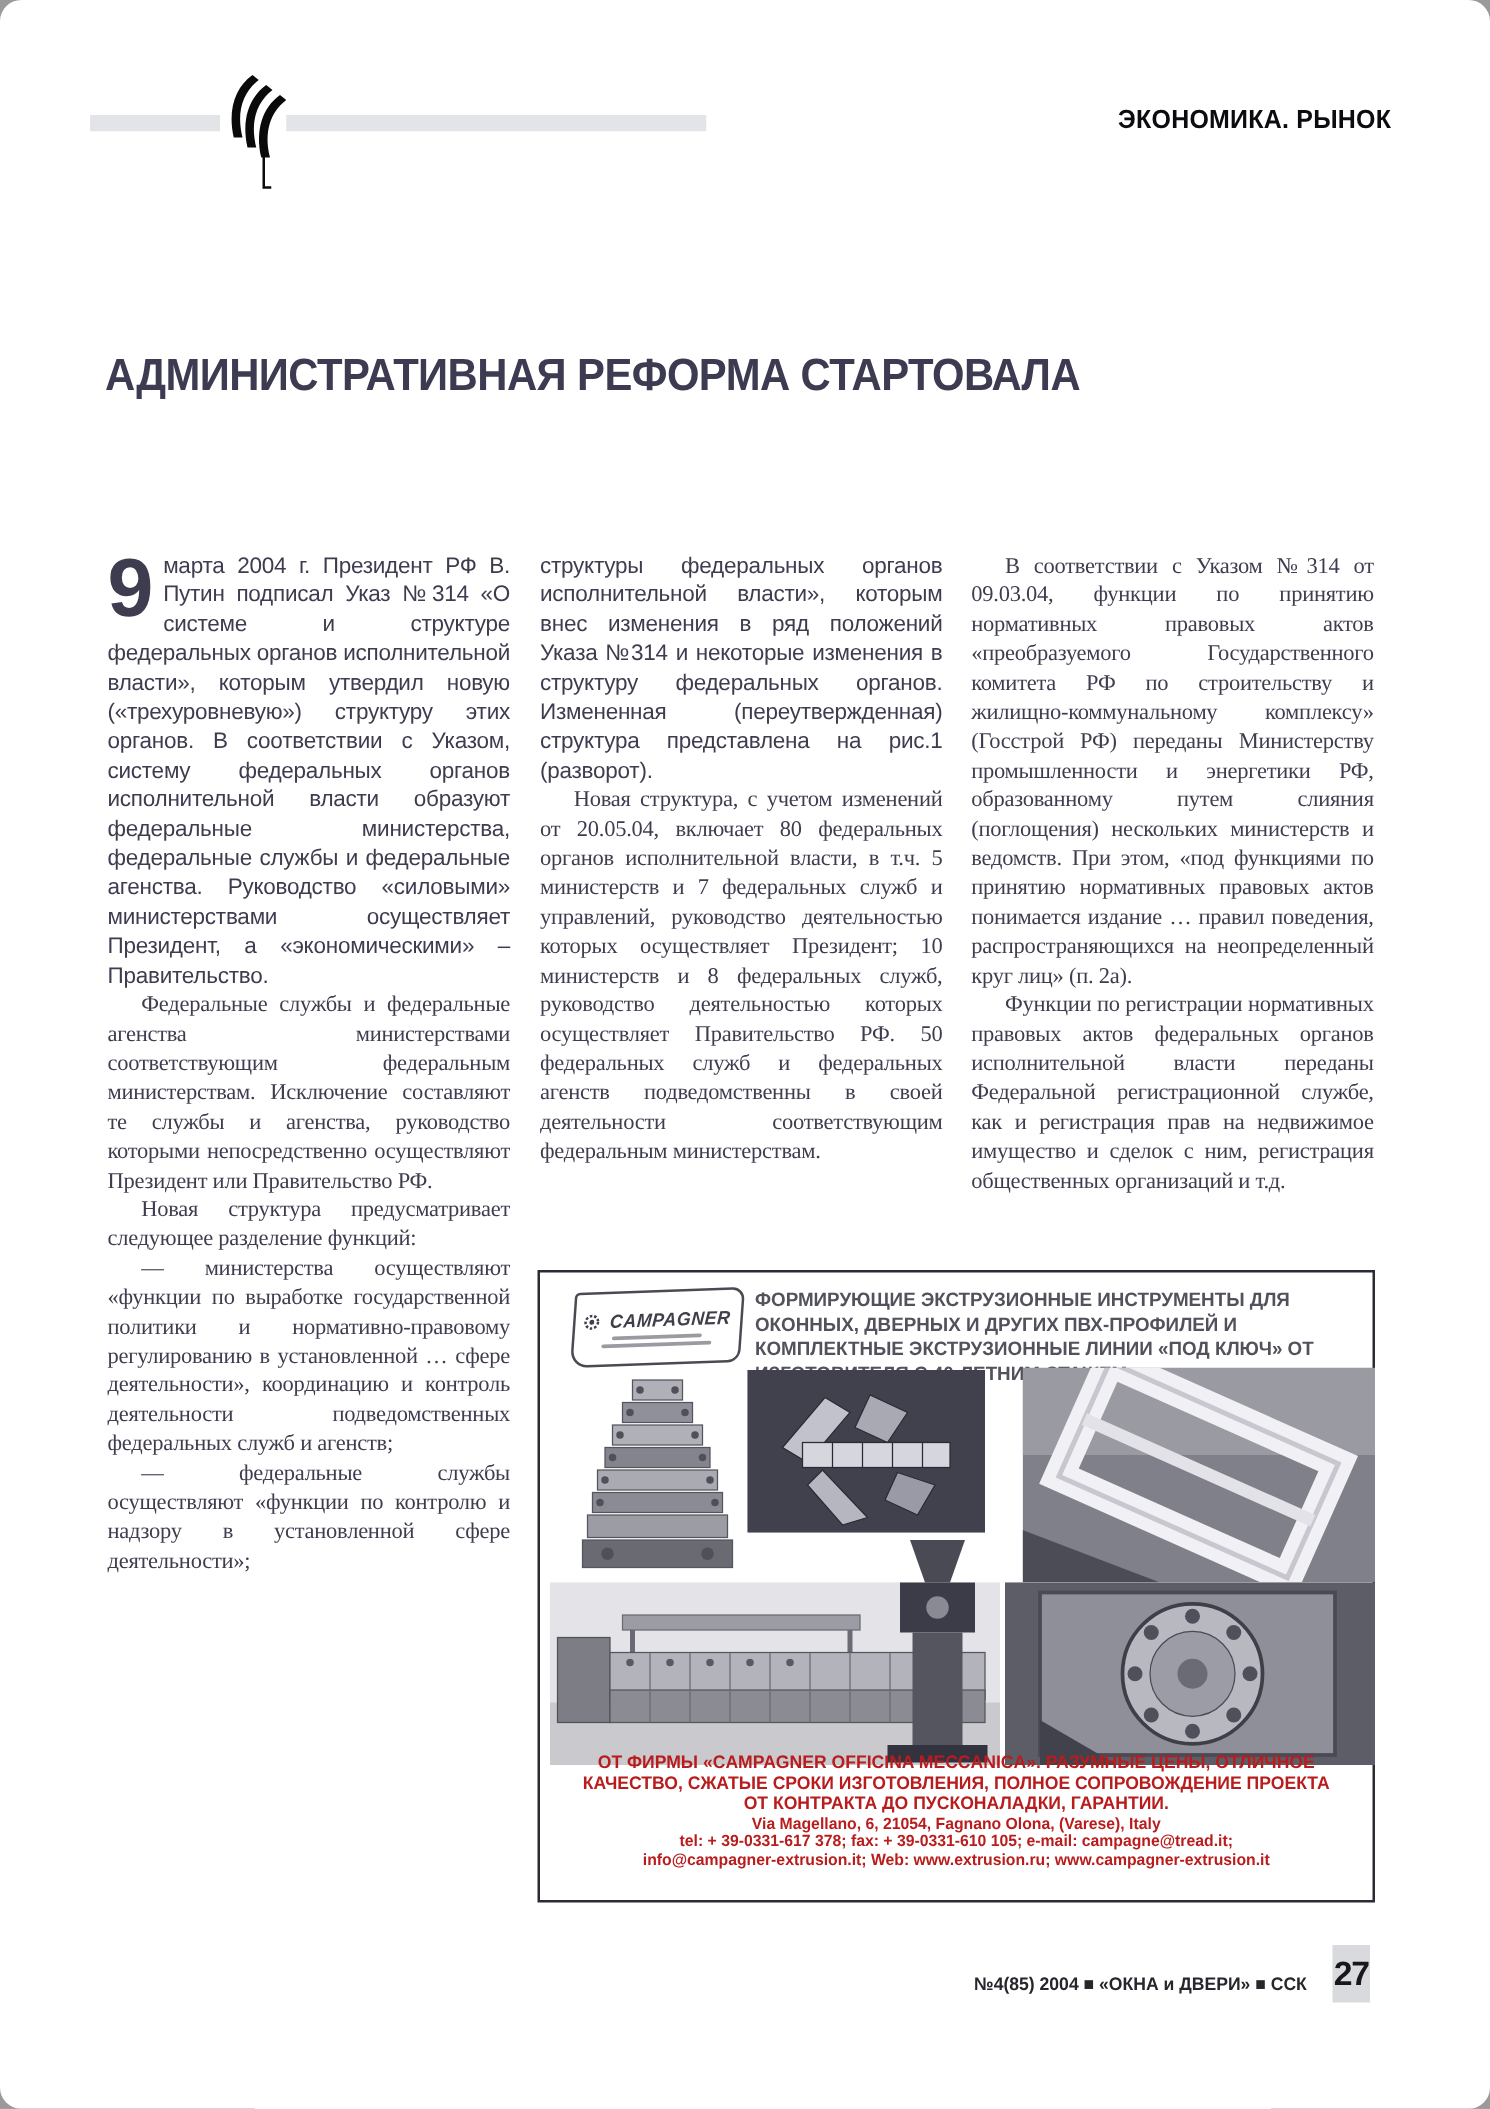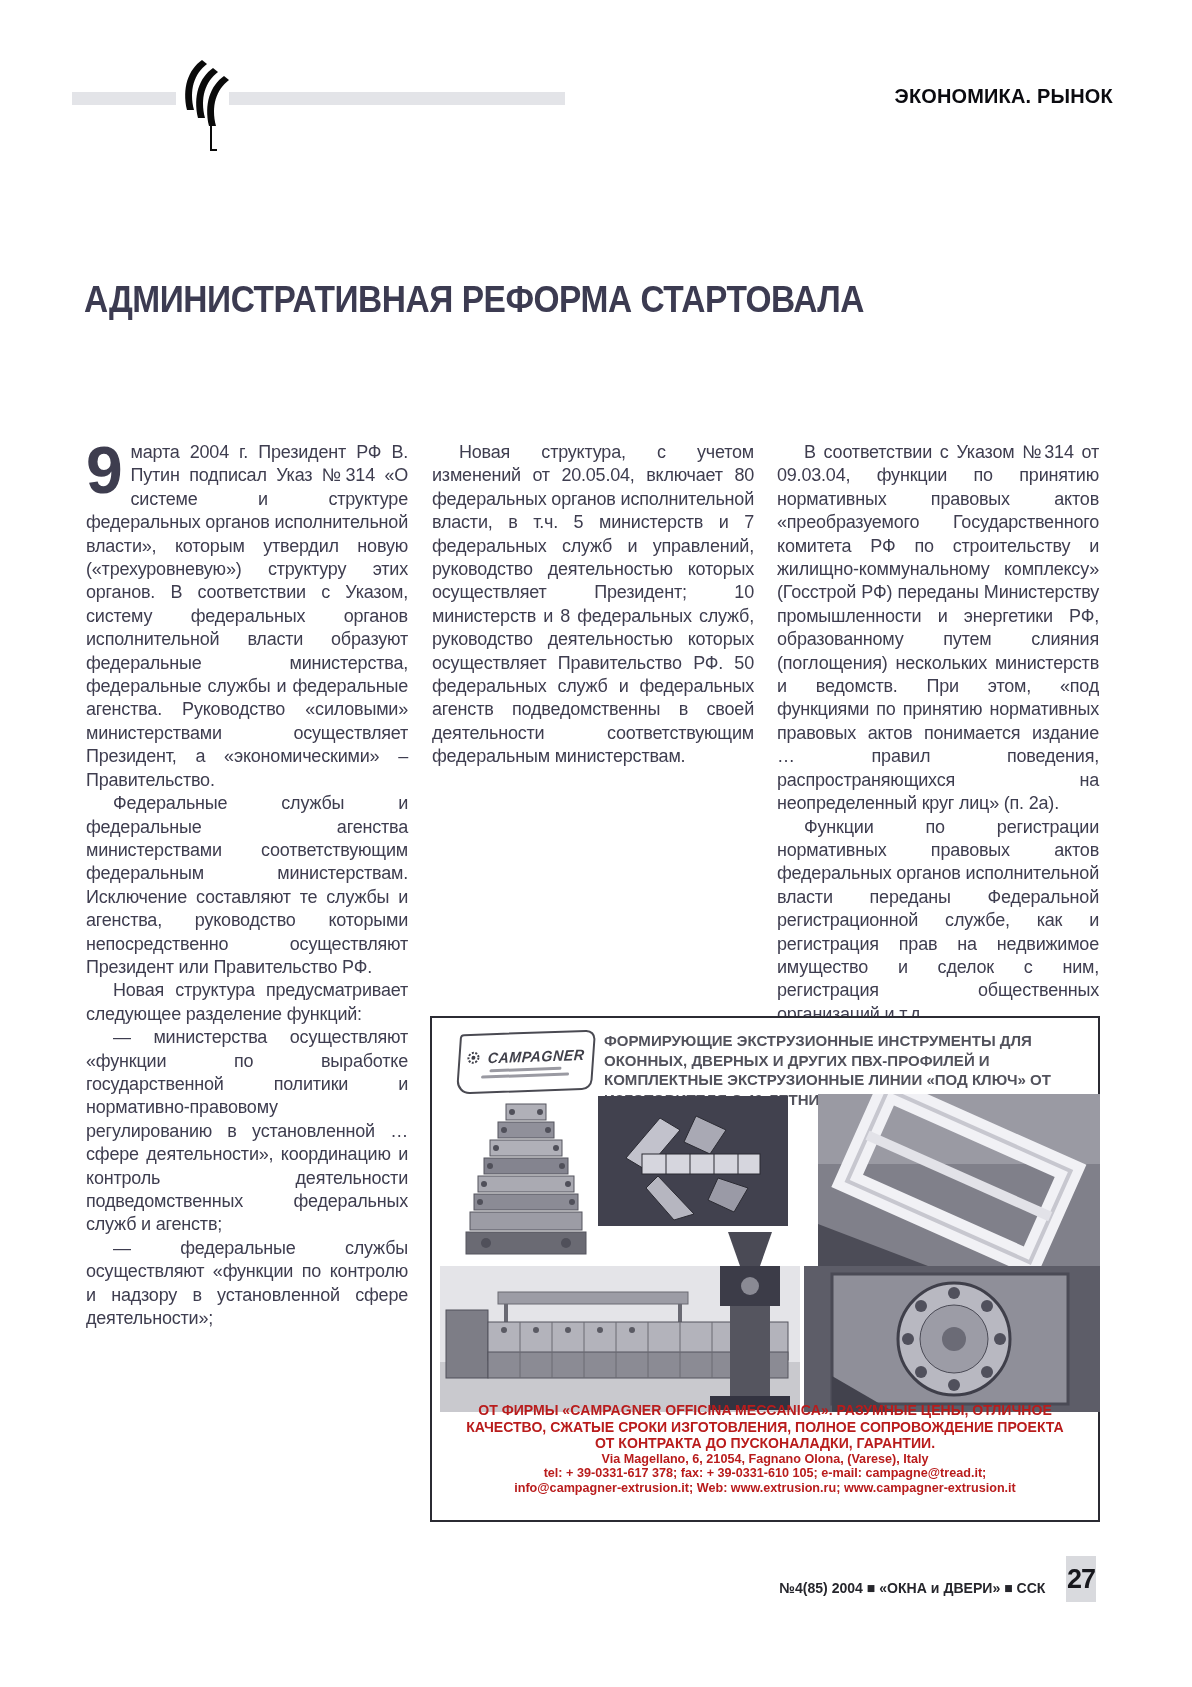--- a/index.html
+++ b/index.html
@@ -1,19 +1,20 @@
 <!DOCTYPE html>
 <html><head>
 <meta charset="utf-8">
 <style>
   html,body{margin:0;padding:0;background:#9a9a9a;}
   .page{
     position:relative;width:1192px;height:1687px;margin:0 auto;
     background:#ffffff;overflow:hidden;
     font-family:"Liberation Sans",sans-serif;
+    border-radius:17px;
   }
   
   .hdr-rule{position:absolute;height:13px;background:#e3e4e8;}
   .hdr-rule.left{left:72px;top:92px;width:104px;}
   .hdr-rule.right{left:229px;top:92px;width:336px;}
   .journal-logo{position:absolute;left:172px;top:60px;width:62px;height:96px;}
   .section-label{
     position:absolute;right:79px;top:84px;
     font-size:21px;font-weight:800;color:#0b0b10;letter-spacing:.2px;
     transform:scaleX(.95);transform-origin:right center;white-space:nowrap;
@@ -27,21 +28,21 @@
   
   .col{
     position:absolute;top:441px;width:322px;
     font-size:18px;line-height:23.4px;color:#3e3d4f;
     text-align:justify;letter-spacing:-.2px;
   }
   .col.c1{left:86px;}
   .col.c2{left:432px;}
   .col.c3{left:777px;}
   .col p{margin:0;}
-  .p-indent{text-indent:27px;}
+  .p-indent{text-indent:27px;font-family:Liberation Serif, serif;}
   .dropcap{
     float:left;font-size:66px;line-height:.74;font-weight:700;
     margin:5px 8px 0 0;color:#3e3d4f;
   }
   
   .ad-box{
     position:absolute;left:430px;top:1016px;width:670px;height:506px;
     border:2px solid #2b2b33;background:#fff;box-sizing:border-box;
   }
   .ad-logo{
@@ -108,20 +109,21 @@
 
   <div class="col c1">
     <p><span class="dropcap">9</span><span>марта 2004 г. Президент РФ В. Путин подписал Указ №314 «О системе и структуре федеральных органов исполнительной власти», которым утвердил новую («трехуровневую») структуру этих органов. В соответствии с Указом, систему федеральных органов исполнительной власти образуют федеральные министерства, федеральные службы и федеральные агенства. Руководство «силовыми» министерствами осуществляет Президент, а «экономическими» – Правительство.</span></p>
     <p class="p-indent">Федеральные службы и федеральные агенства министерствами соответствующим федеральным министерствам. Исключение составляют те службы и агенства, руководство которыми непосредственно осуществляют Президент или Правительство РФ.</p>
     <p class="p-indent">Новая структура предусматривает следующее разделение функций:</p>
     <p class="p-indent">— министерства осуществляют «функции по выработке государственной политики и нормативно-правовому регулированию в установленной … сфере деятельности», координацию и контроль деятельности подведомственных федеральных служб и агенств;</p>
     <p class="p-indent">— федеральные службы осуществляют «функции по контролю и надзору в установленной сфере деятельности»;</p>
   </div>
 
   <div class="col c2">
+    <p>структуры федеральных органов исполнительной власти», которым внес изменения в ряд положений Указа №314 и некоторые изменения в структуру федеральных органов. Измененная (переутвержденная) структура представлена на рис.1 (разворот).</p>
     <p class="p-indent">Новая структура, с учетом изменений от 20.05.04, включает 80 федеральных органов исполнительной власти, в т.ч. 5 министерств и 7 федеральных служб и управлений, руководство деятельностью которых осуществляет Президент; 10 министерств и 8 федеральных служб, руководство деятельностью которых осуществляет Правительство РФ. 50 федеральных служб и федеральных агенств подведомственны в своей деятельности соответствующим федеральным министерствам.</p>
   </div>
 
   <div class="col c3">
     <p class="p-indent">В соответствии с Указом №314 от 09.03.04, функции по принятию нормативных правовых актов «преобразуемого Государственного комитета РФ по строительству и жилищно-коммунальному комплексу» (Госстрой РФ) переданы Министерству промышленности и энергетики РФ, образованному путем слияния (поглощения) нескольких министерств и ведомств. При этом, «под функциями по принятию нормативных правовых актов понимается издание … правил поведения, распространяющихся на неопределенный круг лиц» (п. 2а).</p>
     <p class="p-indent">Функции по регистрации нормативных правовых актов федеральных органов исполнительной власти переданы Федеральной регистрационной службе, как и регистрация прав на недвижимое имущество и сделок с ним, регистрация общественных организаций и т.д.</p>
   </div>
 
   <div class="ad-box">
 

